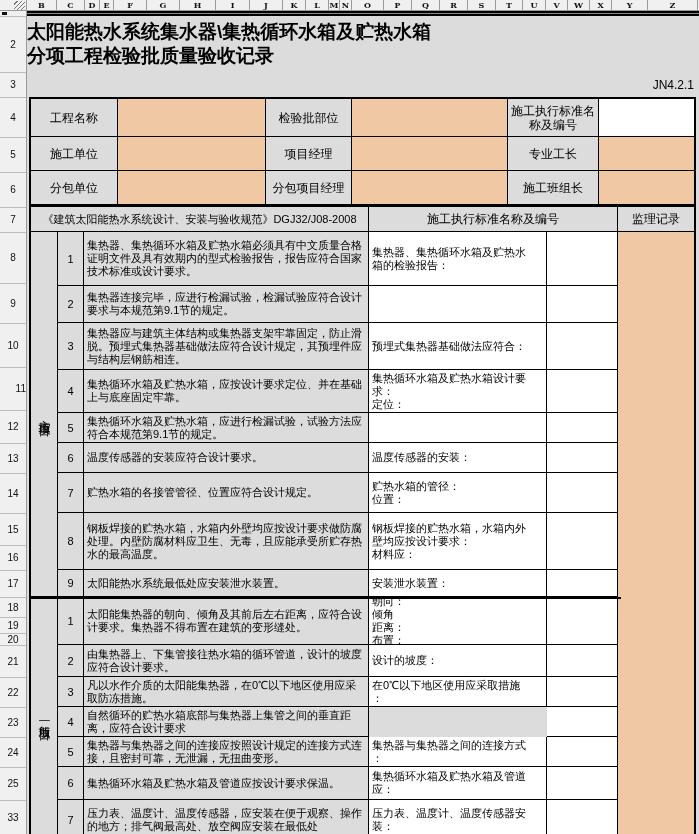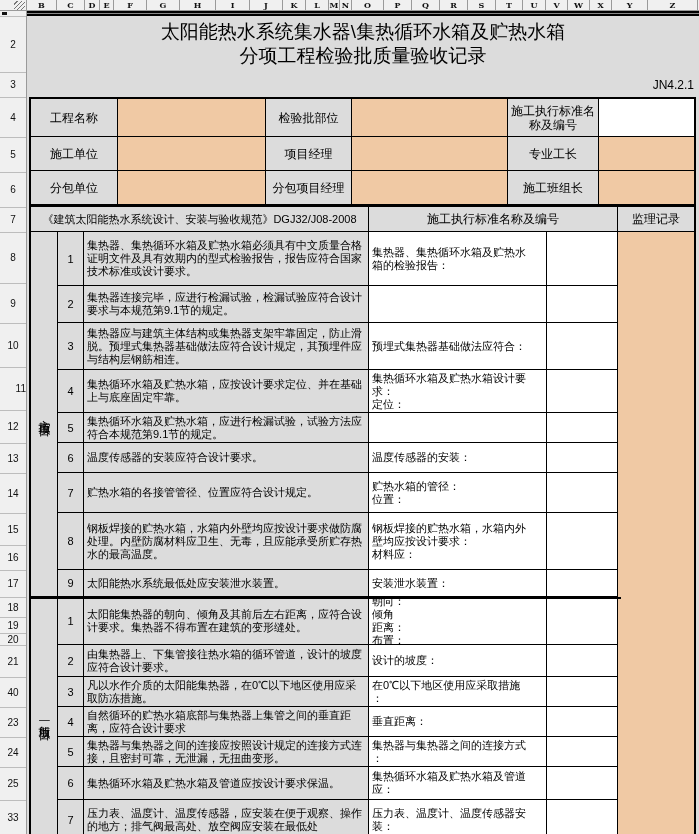--- a/index.html
+++ b/index.html
@@ -15,21 +15,21 @@
     background:repeating-linear-gradient(135deg,#F0F0F0 0 2px,#777 2px 3px); }
   #gutter { position:absolute; left:0; top:11px; width:27px; height:823px; background:#F0F0F0; border-right:1px solid #9a9a9a; }
   .gut-num { position:absolute; left:0; width:100%; text-align:center; font-size:10px; color:#111; transform:translateY(-50%); }
   .gut-line { position:absolute; left:0; width:100%; height:1px; background:#bdbdbd; }
   #row1-band { position:absolute; left:27px; top:11px; width:672px; height:5px;
     background:linear-gradient(#000 0 2px,#888 2px 3px,#000 3px 5px); }
   #row1-dot { position:absolute; left:2px; top:12px; width:5px; height:3px; background:#111; }
 
   
   #sheet { position:absolute; left:27px; top:16px; width:672px; height:818px; background:#DCDCDC; }
-  #title { position:absolute; left:0; top:4px; width:100%; text-align:center; font-size:19px; font-weight:normal; line-height:24px; color:#000; }
+  #title { position:absolute; left:0; top:4px; width:100%; text-align:left; font-size:19px; font-weight:bold; line-height:24px; color:#000; }
   #form-code { position:absolute; right:5px; top:62px; font-size:12px; color:#000; }
 
   
   #form-grid { position:absolute; left:2px; top:81px; width:667px; height:110px;
     display:grid; grid-template-columns:87px 148px 86px 156px 91px 95px; grid-template-rows:38px 34px 34px;
     border:2px solid #000; }
   #items-grid { position:absolute; left:2px; top:191px; width:667px; height:649px;
     display:grid; grid-template-columns:27px 26px 285px 178px 71px 76px;
     grid-template-rows:25px 54px 37px 47px 43px 30px 30px 40px 57px 27px 48px 32px 30px 30px 30px 33px 40px;
     border-left:2px solid #000; border-right:2px solid #000; }
@@ -123,21 +123,21 @@
       <div class="gut-num" style="top: 415px;">12</div>
       <div class="gut-num" style="top: 447px;">13</div>
       <div class="gut-num" style="top: 482px;">14</div>
       <div class="gut-num" style="top: 518px;">15</div>
       <div class="gut-num" style="top: 546px;">16</div>
       <div class="gut-num" style="top: 572px;">17</div>
       <div class="gut-num" style="top: 596px;">18</div>
       <div class="gut-num" style="top: 614px;">19</div>
       <div class="gut-num" style="top: 628px;">20</div>
       <div class="gut-num" style="top: 650px;">21</div>
-      <div class="gut-num" style="top: 681px;">40</div>
+      <div class="gut-num" style="top: 681px;">22</div>
       <div class="gut-num" style="top: 711px;">23</div>
       <div class="gut-num" style="top: 741px;">24</div>
       <div class="gut-num" style="top: 772px;">25</div>
       <div class="gut-num" style="top: 806px;">33</div>
     </div>
   <div id="row1-band"></div>
   <div id="row1-dot"></div>
 
   <div id="sheet">
     <div id="title">
@@ -243,21 +243,20 @@
       <div class="cell blank" style="grid-column:5;grid-row:12"></div>
 
       <div class="cell no" style="grid-column:2;grid-row:13">3</div>
       <div class="cell crit" style="grid-column:3;grid-row:13">凡以水作介质的太阳能集热器，在0℃以下地区使用应采取防冻措施。</div>
       <div class="cell rec" style="grid-column:4;grid-row:13">在0℃以下地区使用应采取措施
 ：</div>
       <div class="cell blank" style="grid-column:5;grid-row:13"></div>
 
       <div class="cell no" style="grid-column:2;grid-row:14">4</div>
       <div class="cell crit" style="grid-column:3;grid-row:14">自然循环的贮热水箱底部与集热器上集管之间的垂直距离，应符合设计要求</div>
-      <div class="cell rec" style="grid-column:4;grid-row:14">垂直距离：</div>
       <div class="cell blank" style="grid-column:5;grid-row:14"></div>
 
       <div class="cell no" style="grid-column:2;grid-row:15">5</div>
       <div class="cell crit" style="grid-column:3;grid-row:15">集热器与集热器之间的连接应按照设计规定的连接方式连接，且密封可靠，无泄漏，无扭曲变形。</div>
       <div class="cell rec" style="grid-column:4;grid-row:15">集热器与集热器之间的连接方式
 ：</div>
       <div class="cell blank" style="grid-column:5;grid-row:15"></div>
 
       <div class="cell no" style="grid-column:2;grid-row:16">6</div>
       <div class="cell crit" style="grid-column:3;grid-row:16">集热循环水箱及贮热水箱及管道应按设计要求保温。</div>

